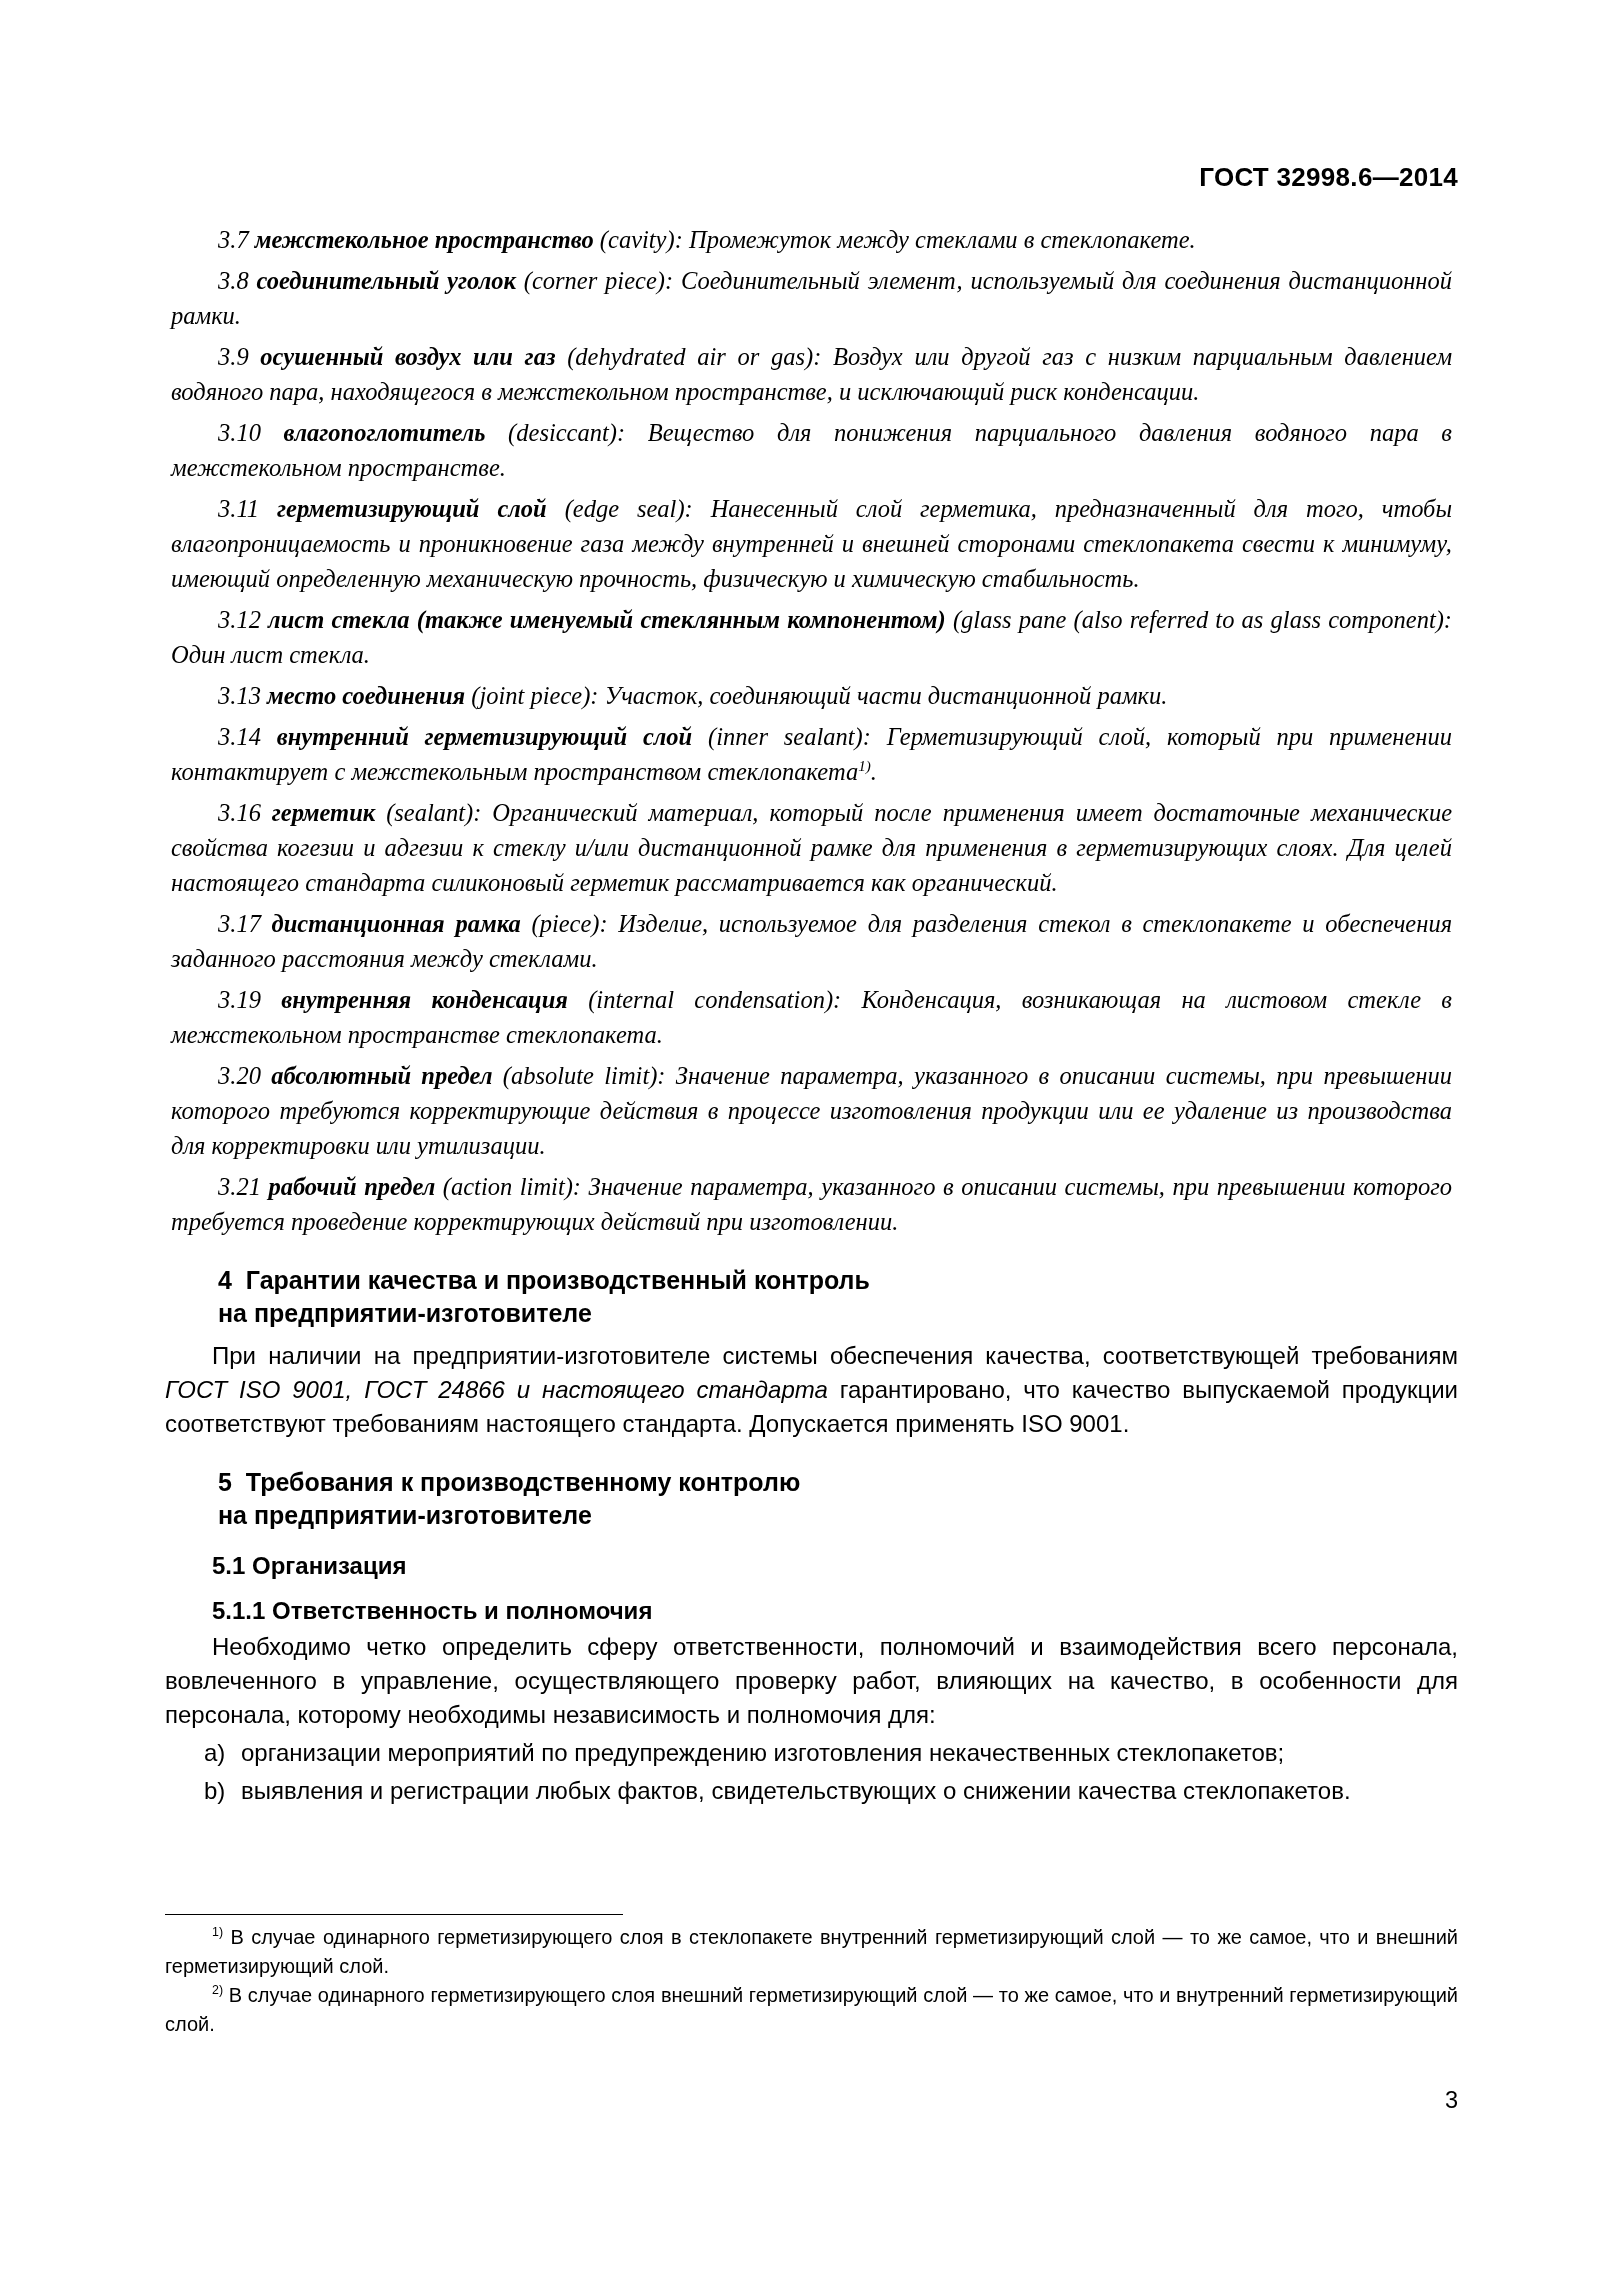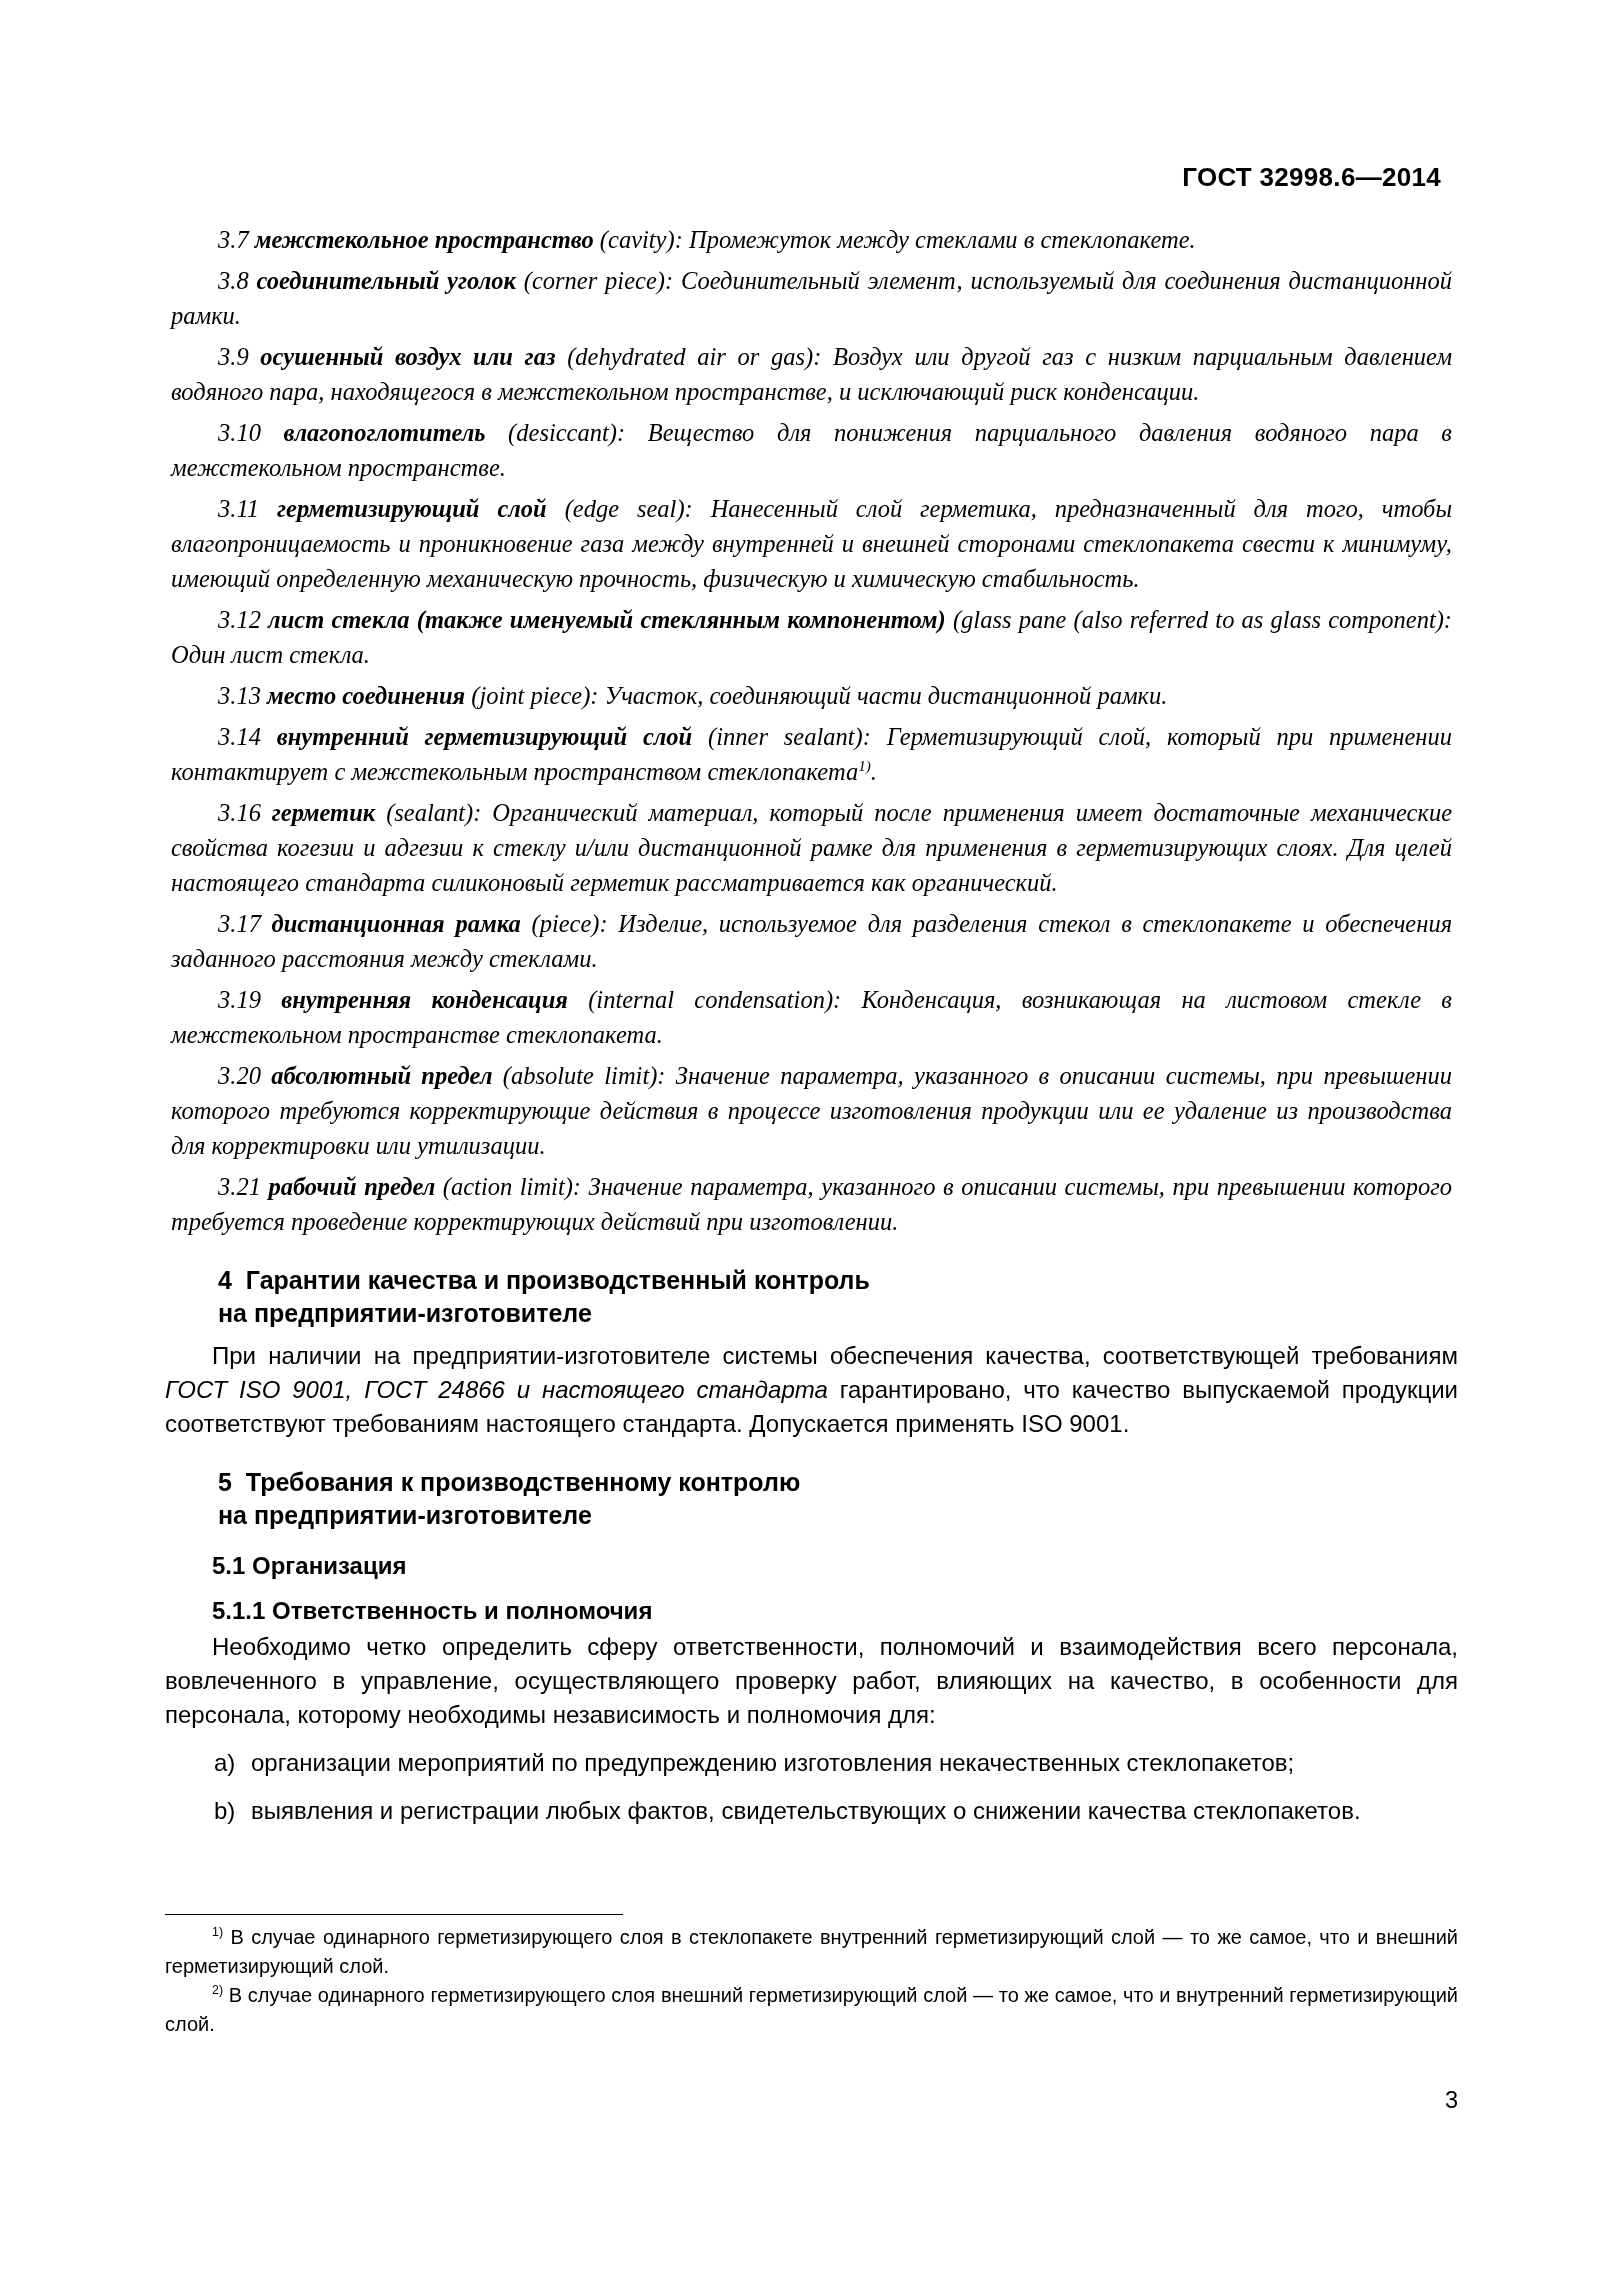--- a/index.html
+++ b/index.html
@@ -17,21 +17,21 @@
   .page {
     position: relative;
     width: 1623px;
     height: 2295px;
     box-sizing: border-box;
     padding: 0;
   }
   .header {
     position: absolute;
     top: 162px;
-    right: 182px;
+    right: 165px;
     font-family: "Liberation Sans", sans-serif;
     font-size: 26px;
     font-weight: bold;
     letter-spacing: 0.3px;
     white-space: nowrap;
   }
   .content {
     position: absolute;
     top: 216px;
     left: 165px;
@@ -97,21 +97,21 @@
   }
   h4.subsubsec {
     margin: 11.8px 0 2.6px 0;
     padding-left: 47px;
     font-family: "Liberation Sans", sans-serif;
     font-weight: bold;
     font-size: 24px;
     line-height: 33px;
   }
   .listitem {
-    margin: 14px;
+    margin: 4px;
     font-family: "Liberation Sans", sans-serif;
     font-size: 24px;
     line-height: 34px;
     text-indent: 0;
     padding-left: 72px;
     text-align: justify;
   }
   .listitem .lbl {
     display: inline-block;
     width: 37px;

